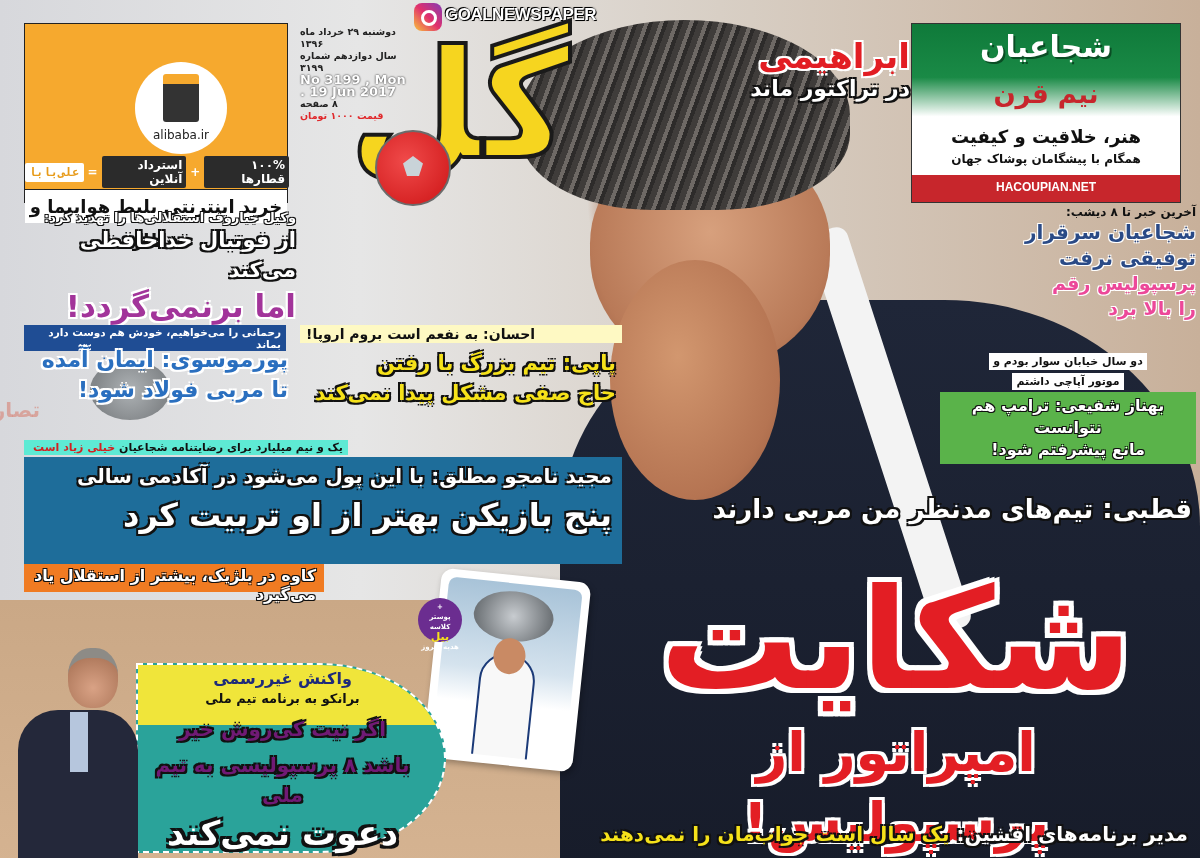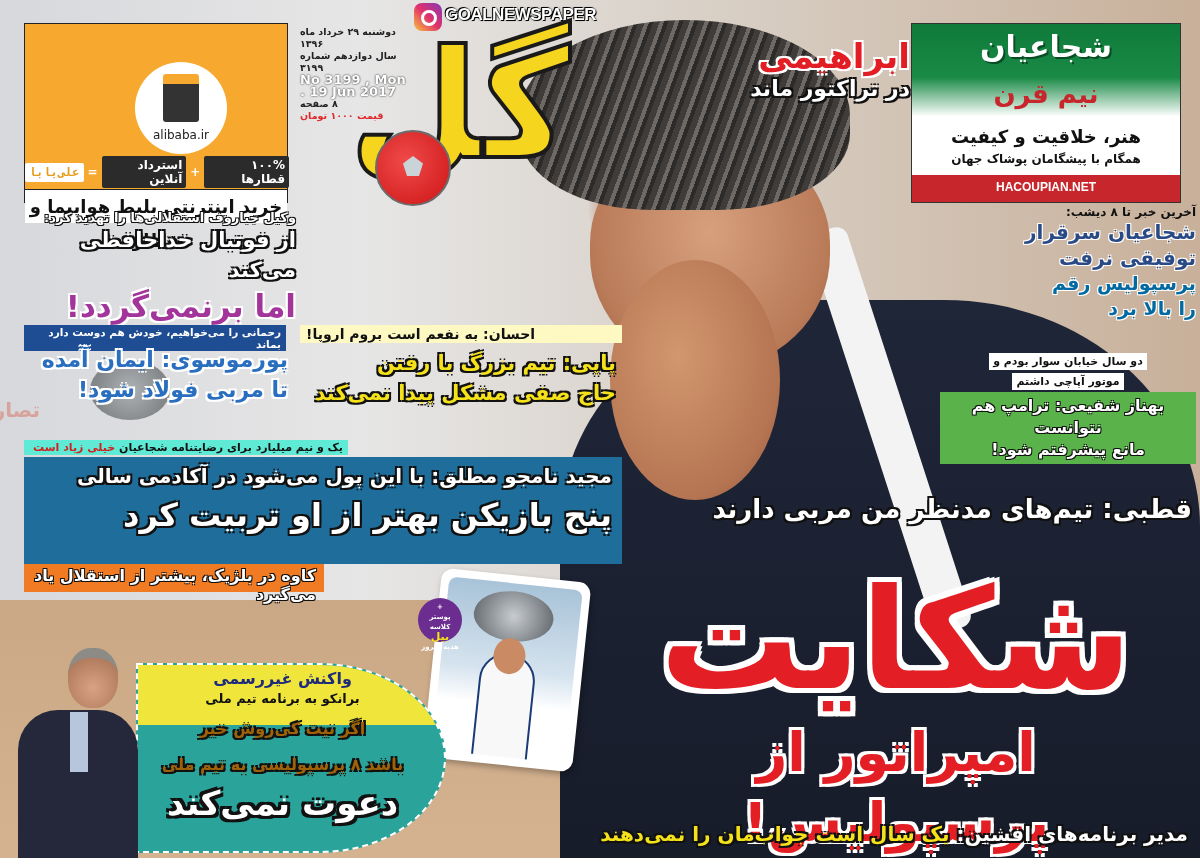--- a/index.html
+++ b/index.html
@@ -82,21 +82,21 @@
 
   
   .ebrahimi { left: 700px; top: 36px; width: 210px; text-align: right; }
   .ebrahimi .h1 { font-size: 34px; font-weight: bold; color: #e21d23; text-shadow: 2px 2px 0 #fff, -2px -2px 0 #fff, 2px -2px 0 #fff, -2px 2px 0 #fff; line-height: 40px; }
   .ebrahimi .h2 { font-size: 22px; font-weight: bold; color: #fff; text-shadow: 2px 2px 0 #111, -2px -2px 0 #111, 2px -2px 0 #111, -2px 2px 0 #111; }
 
   
   .right-news { left: 1000px; top: 205px; width: 196px; text-align: right; }
   .right-news .kicker { font-size: 12px; font-weight: bold; color: #111; }
   .right-news .l1 { font-size: 20px; font-weight: bold; color: #2a4a86; text-shadow: 1px 1px 0 #fff, -1px -1px 0 #fff, 1px -1px 0 #fff, -1px 1px 0 #fff; line-height: 26px; }
-  .right-news .l2 { font-size: 19px; font-weight: bold; color: #0369a1; text-shadow: 1px 1px 0 #fff, -1px -1px 0 #fff, 1px -1px 0 #fff, -1px 1px 0 #fff; line-height: 25px; }
+  .right-news .l2 { font-size: 19px; font-weight: bold; color: #ec4899; text-shadow: 1px 1px 0 #fff, -1px -1px 0 #fff, 1px -1px 0 #fff, -1px 1px 0 #fff; line-height: 25px; }
   .behnaz { left: 940px; top: 350px; width: 256px; text-align: center; }
   .behnaz .q { background: #fff; display: inline-block; font-size: 11px; font-weight: bold; color: #111; padding: 1px 4px; line-height: 15px; }
   .behnaz .g { background: #5ab34a; margin-top: 2px; padding: 3px 2px; font-size: 16px; font-weight: bold; color: #fff; text-shadow: 1px 1px 0 #111, -1px -1px 0 #111, 1px -1px 0 #111, -1px 1px 0 #111; line-height: 22px; }
 
   
   .jabarov { left: 10px; top: 210px; width: 286px; text-align: right; }
   .jabarov .k { font-size: 13px; font-weight: bold; color: #fff; text-shadow: 1px 1px 0 #111, -1px -1px 0 #111, 1px -1px 0 #111, -1px 1px 0 #111; }
   .jabarov .a { font-size: 21px; font-weight: bold; color: #fff; text-shadow: 2px 2px 0 #111, -2px -2px 0 #111, 2px -2px 0 #111, -2px 2px 0 #111; line-height: 30px; }
   .jabarov .b { font-size: 31px; font-weight: bold; color: #a2349a; text-shadow: 2px 2px 0 #fff, -2px -2px 0 #fff, 2px -2px 0 #fff, -2px 2px 0 #fff; line-height: 42px; }
 
@@ -126,21 +126,21 @@
   
   .branko-photo { left: 8px; top: 640px; width: 130px; height: 220px; }
   .branko-photo .head { position: absolute; left: 60px; top: 8px; width: 50px; height: 60px; border-radius: 45%; background: radial-gradient(circle at 50% 60%, #d9a285 0%, #b07a5d 80%); border-top: 10px solid #8d8b86; }
   .branko-photo .suit { position: absolute; left: 10px; top: 70px; width: 120px; height: 150px; border-radius: 40px 40px 0 0; background: #24283a; }
   .branko-photo .shirt2 { position: absolute; left: 62px; top: 72px; width: 18px; height: 60px; background: #b6c6dd; }
   .branko-box { left: 136px; top: 663px; width: 310px; height: 190px; border-radius: 0 160px 160px 0 / 0 120px 120px 0; background: #2aa39a; border: 2px dashed #fff; overflow: hidden; }
   .branko-box .yellow { position: absolute; left: 0; top: 0; width: 310px; height: 60px; background: #f0e53a; }
   .branko-text { left: 140px; top: 668px; width: 285px; text-align: center; }
   .branko-text .k1 { font-size: 16px; font-weight: bold; color: #1e2b7a; line-height: 22px; }
   .branko-text .k2 { font-size: 13px; font-weight: bold; color: #111; line-height: 18px; }
-  .branko-text .a { font-size: 16px; font-weight: bold; color: #a16207; text-shadow: 2px 2px 0 #111, -2px -2px 0 #111, 2px -2px 0 #111, -2px 2px 0 #111; line-height: 30px; margin-top: 6px; }
+  .branko-text .a { font-size: 20px; font-weight: bold; color: #701a75; text-shadow: 2px 2px 0 #111, -2px -2px 0 #111, 2px -2px 0 #111, -2px 2px 0 #111; line-height: 30px; margin-top: 6px; }
   .branko-text .b { font-size: 34px; font-weight: bold; color: #fff; text-shadow: 3px 3px 0 #111, -3px -3px 0 #111, 3px -3px 0 #111, -3px 3px 0 #111; line-height: 46px; }
 
   
   .qotbi { left: 680px; top: 494px; width: 512px; text-align: right; font-size: 26px; font-weight: bold; color: #fff; text-shadow: 2px 2px 0 #111, -2px -2px 0 #111, 2px -2px 0 #111, -2px 2px 0 #111; }
   .main-title { left: 596px; top: 560px; width: 600px; text-align: center; font-size: 140px; font-weight: bold; color: #e31e24; line-height: 160px; text-shadow: 5px 5px 0 #fff, -5px -5px 0 #fff, 5px -5px 0 #fff, -5px 5px 0 #fff, 0 5px 0 #fff, 0 -5px 0 #fff, 5px 0 0 #fff, -5px 0 0 #fff; }
   .main-sub { left: 596px; top: 718px; width: 600px; text-align: center; font-size: 54px; font-weight: bold; color: #e31e24; line-height: 70px; text-shadow: 3px 3px 0 #fff, -3px -3px 0 #fff, 3px -3px 0 #fff, -3px 3px 0 #fff; }
   .afshin { left: 590px; top: 822px; width: 610px; text-align: right; font-size: 20px; font-weight: bold; color: #fff; text-shadow: 2px 2px 0 #111, -2px -2px 0 #111, 2px -2px 0 #111, -2px 2px 0 #111; padding-right: 12px; }
   .afshin .y { color: #f6e21a; }
 
   .watermark { left: 0; top: 398px; width: 40px; font-size: 20px; font-weight: bold; color: rgba(214, 100, 80, 0.45); }

